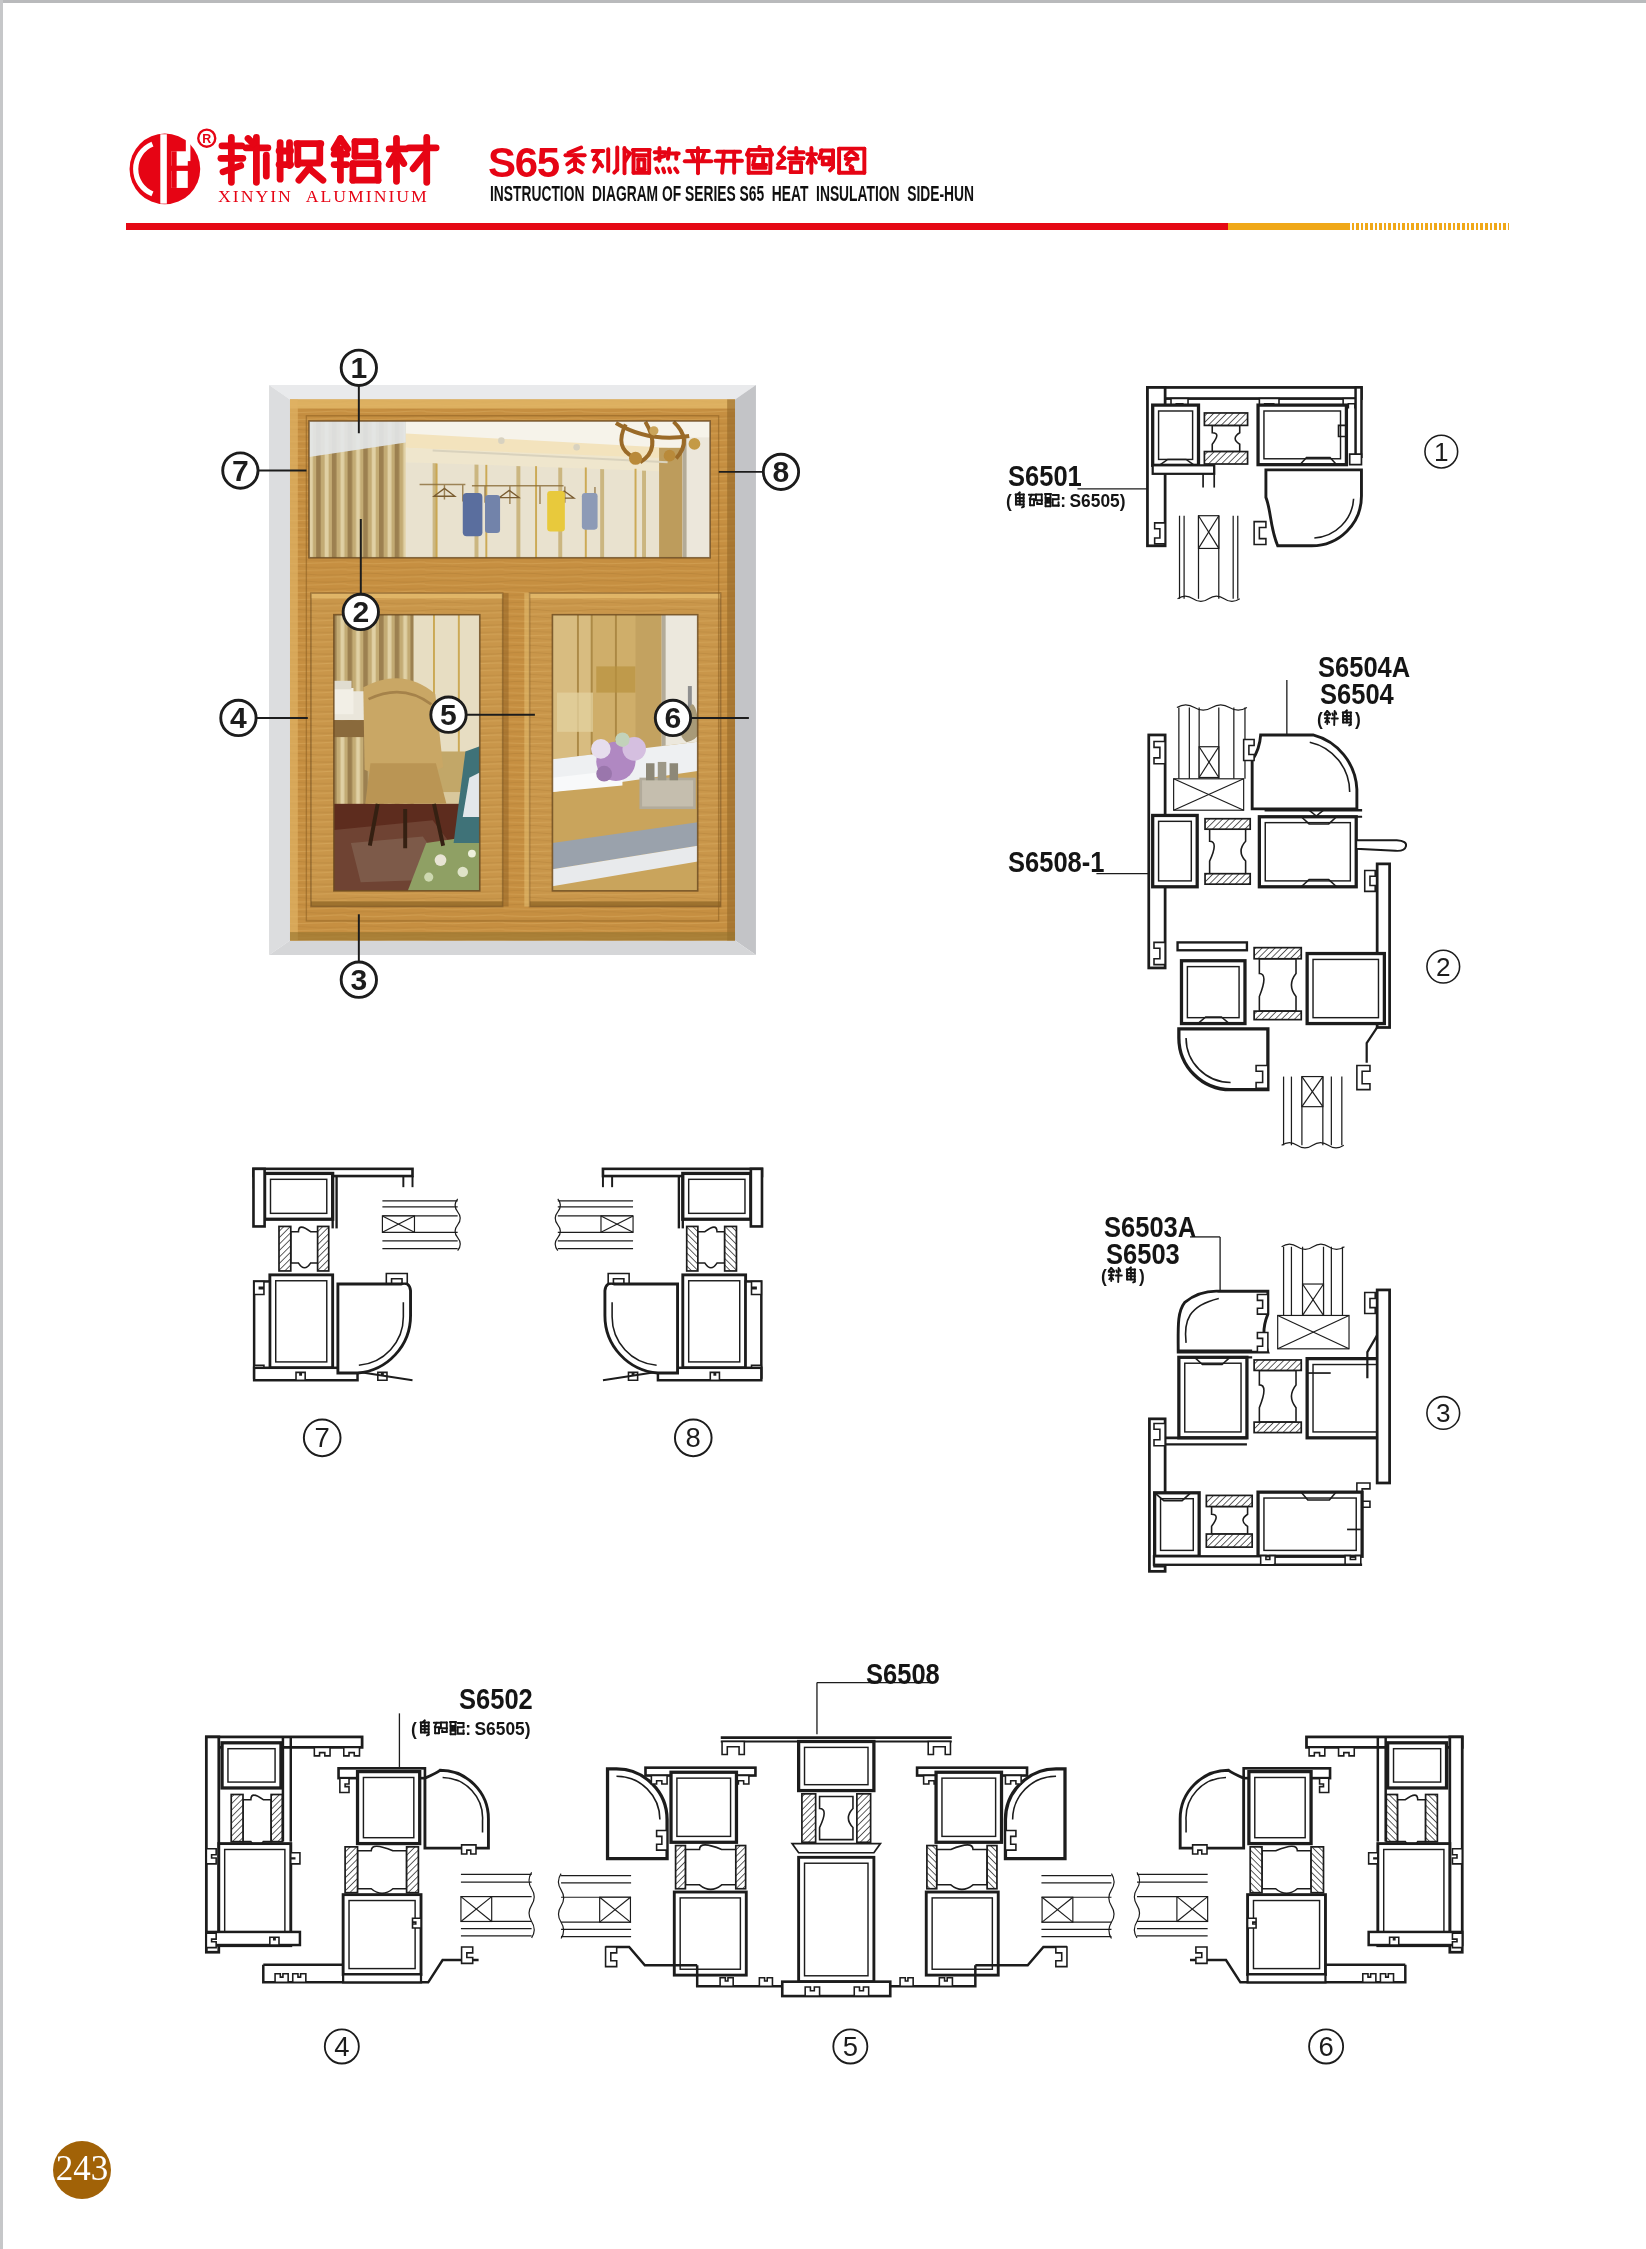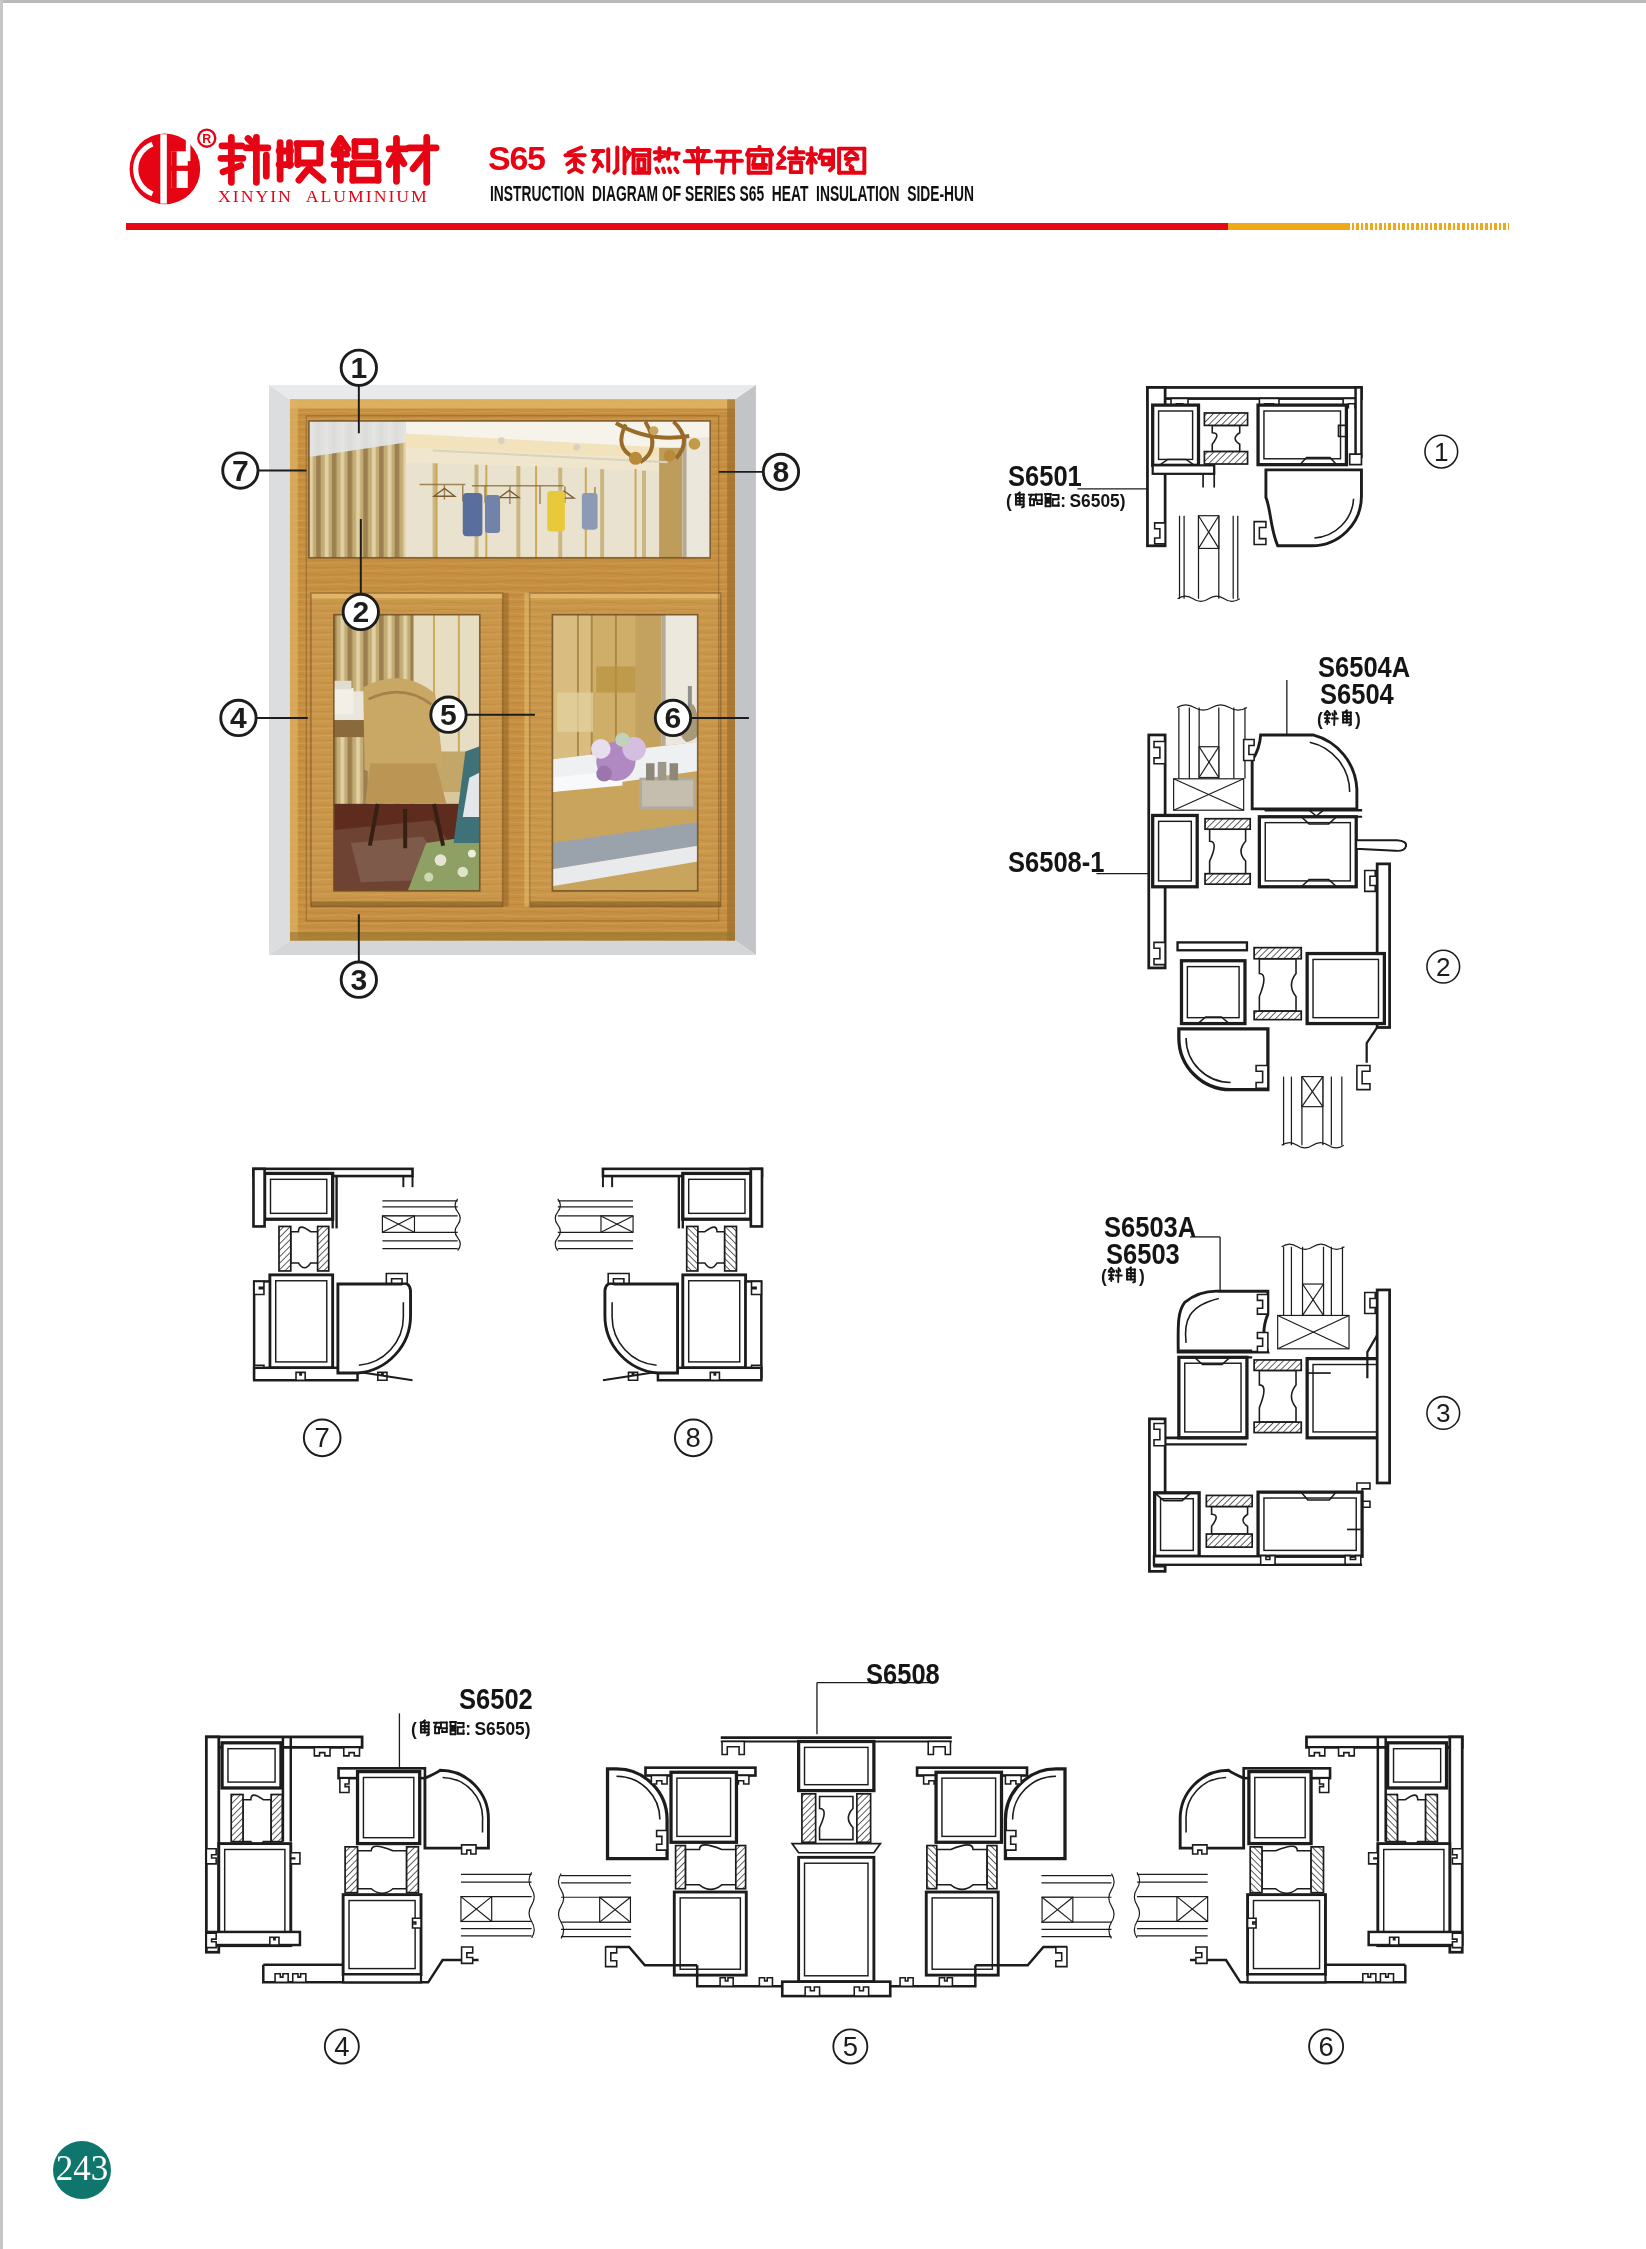--- a/index.html
+++ b/index.html
@@ -59,21 +59,21 @@
       <line x1="276.0" y1="8.4" x2="276.0" y2="74.0"></line>
       <line x1="264.8" y1="24.4" x2="290.4" y2="24.4"></line>
       <line x1="276.0" y1="29.2" x2="264.8" y2="48.4"></line>
       <line x1="276.0" y1="29.2" x2="287.2" y2="46.8"></line>
       <line x1="295.2" y1="22.8" x2="336.8" y2="22.8"></line>
       <line x1="322.4" y1="6.8" x2="322.4" y2="75.6"></line>
       <line x1="320.8" y1="30.8" x2="301.6" y2="54.8"></line>
     </g>
   </svg>
 <div class="abs" style="left:218px;top:186px;color:#e60414;font-family:'Liberation Serif',serif;font-weight:normal;font-size:17.7px;white-space:nowrap;letter-spacing:2px;">XINYIN&nbsp;&nbsp;ALUMINIUM</div>
-<div class="abs" style="left:488px;top:139px;color:#e60414;font-weight:bold;font-size:34px;letter-spacing:-1.3px;">S65</div>
+<div class="abs" style="left:488px;top:139px;color:#e60414;font-weight:bold;font-size:42px;letter-spacing:-1.3px;">S65</div>
 <svg class="abs" style="left:560px;top:145px" width="327" height="34" viewBox="0 0 500 52">
     <g stroke="#e60414" stroke-width="6.0" stroke-linecap="round" fill="none">
       <line x1="32.2" y1="3.8" x2="12.9" y2="12.0"></line>
       <line x1="8.3" y1="15.7" x2="37.7" y2="15.7"></line>
       <line x1="23.0" y1="15.7" x2="23.0" y2="27.7"></line>
       <line x1="22.1" y1="21.2" x2="11.0" y2="29.5"></line>
       <line x1="23.9" y1="21.2" x2="35.0" y2="29.5"></line>
       <line x1="23.0" y1="27.7" x2="23.0" y2="36.9"></line>
       <line x1="13.8" y1="41.5" x2="20.2" y2="37.8"></line>
       <line x1="25.8" y1="37.8" x2="33.1" y2="41.5"></line>
@@ -947,13 +947,13 @@
         <line x1="54.6" y1="23.4" x2="62.4" y2="23.4"></line>
         <line x1="66.0" y1="6.2" x2="75.4" y2="6.2"></line>
         <line x1="75.4" y1="6.2" x2="75.4" y2="12.5"></line>
         <line x1="66.0" y1="12.5" x2="75.4" y2="12.5"></line>
         <line x1="66.0" y1="12.5" x2="66.0" y2="21.3"></line>
         <line x1="66.0" y1="22.4" x2="75.9" y2="22.4"></line>
         <line x1="75.4" y1="17.2" x2="75.4" y2="22.4"></line>
       </g>
     </svg>: S6505)</div>
 <div class="abs" style="left:866px;top:1658px;font-size:29px;color:#151515;font-weight:bold;transform:scaleX(0.88);transform-origin:0 0;white-space:nowrap;">S6508</div>
-<div class="abs" style="left:53px;top:2141px;width:58px;height:58px;border-radius:50%;background:#0f766e;color:#fff;font-family:'Liberation Serif',serif;font-size:35px;text-align:center;line-height:56px;">243</div>
+<div class="abs" style="left:53px;top:2141px;width:58px;height:58px;border-radius:50%;background:#a16207;color:#fff;font-family:'Liberation Serif',serif;font-size:35px;text-align:center;line-height:56px;">243</div>
 
 </body></html>

